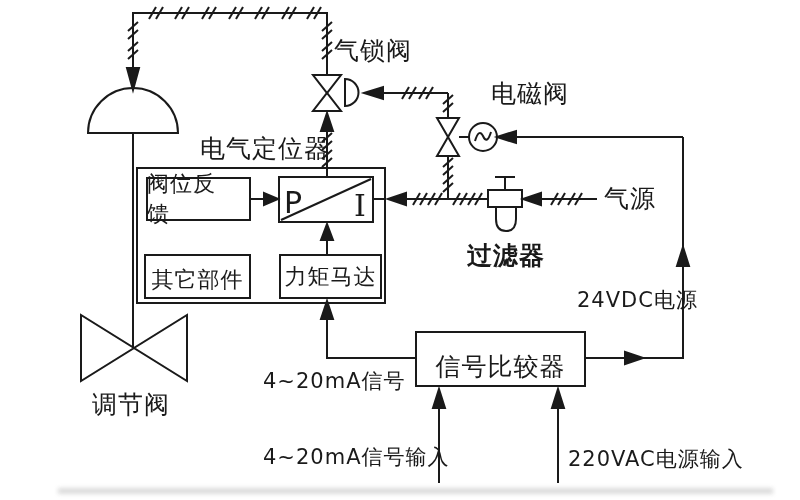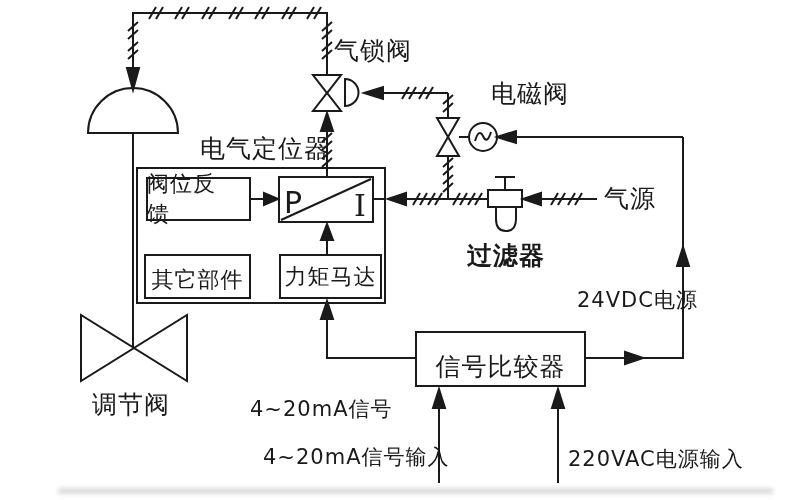--- a/index.html
+++ b/index.html
@@ -169,21 +169,21 @@
   <div class="lbl cjk25" style="left:334px;top:38px;">气锁阀</div>
 
   <div class="lbl cjk25" style="left:471px;top:81px;margin-left:20px;">电磁阀</div>
 
   <div class="lbl cjk25" style="left:604px;top:186px;">气源</div>
 
   <div class="lbl cjk25" style="left:467px;top:243px;font-weight:bold;">过滤器</div>
 
   <div class="lbl mix21" style="left:577px;top:290px;">24VDC电源</div>
 
-  <div class="lbl mix21" style="left:250px;top:371px;margin-top:28px;">4~20mA信号</div>
+  <div class="lbl mix21" style="left:263px;top:371px;">4~20mA信号</div>
 
   <div class="lbl cjk25" style="left:92px;top:392px;">调节阀</div>
 
   <div class="lbl mix21" style="left:263px;top:447px;">4~20mA信号输入</div>
 
   <div class="lbl mix21" style="left:568px;top:449px;">220VAC电源输入</div>
 
   <div class="boxtext" style="left:147px;top:178px;width:90px;height:42px;font-size:22px;">阀位反馈</div>
 
   <div class="boxtext" style="left:145px;top:255px;width:105px;height:49px;font-size:22px;">其它部件</div>

